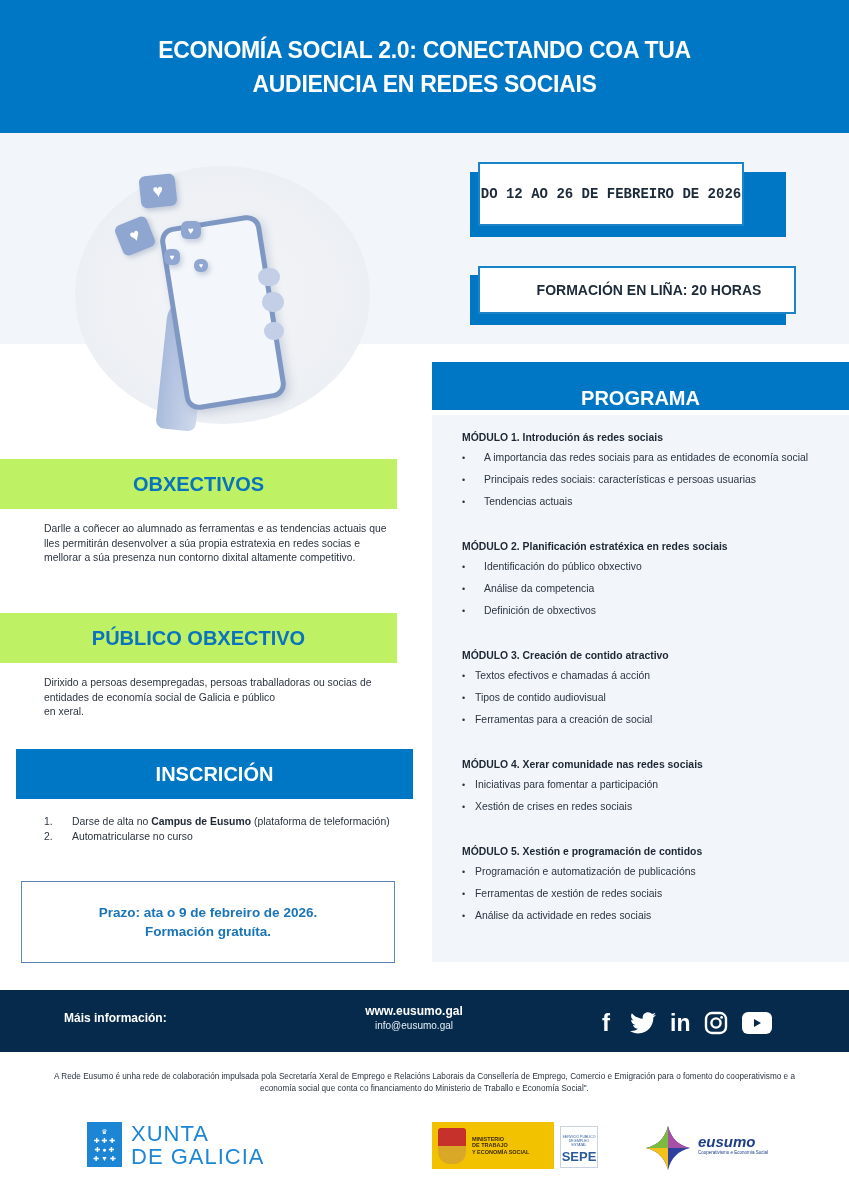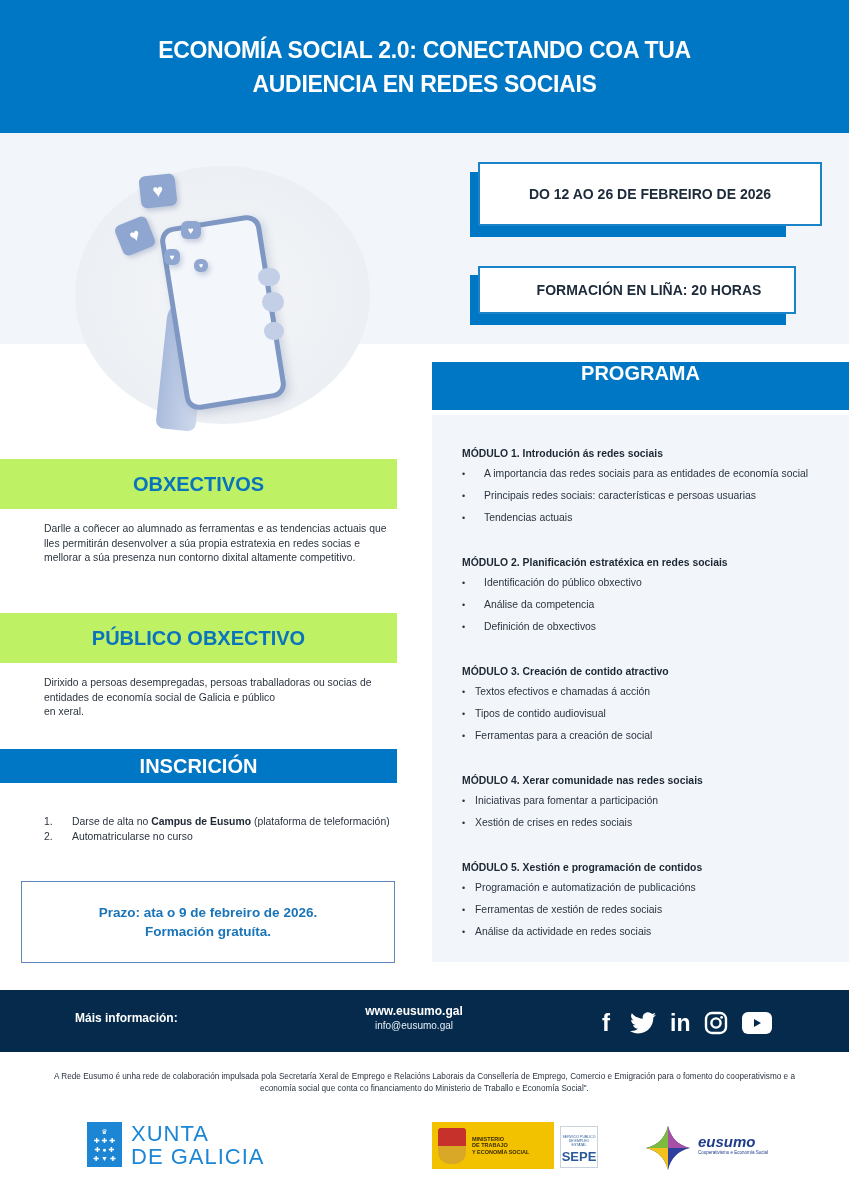--- a/index.html
+++ b/index.html
@@ -21,43 +21,43 @@
   .hand { left: 162px; top: 300px; width: 40px; height: 130px; background: linear-gradient(90deg, #a9bbdc, #cfd9ec); border-radius: 20px 20px 8px 8px; transform: rotate(6deg); }
   .finger { background: #c2cfe6; border-radius: 10px; }
   .heart-bubble { background: #8ea6d0; border-radius: 6px; display: flex; align-items: center; justify-content: center; color: #ffffff; box-shadow: 2px 3px 5px rgba(90,110,150,0.3); }
 
   
   .info-box-shadow { background: #0077c4; }
   .info-box { background: #ffffff; border: 2px solid #1b84c9; display: flex; align-items: center; justify-content: center; font-weight: bold; font-size: 14px; color: #1c2a3a; }
 
   
   .sec-title-light { left: 0; width: 397px; height: 50px; background: #bef264; display: flex; align-items: center; justify-content: center; color: #0a73bd; font-weight: bold; font-size: 20px; }
-  .sec-title-dark { left: 0; width: 397px; height: 34px; background: #0077c4; display: flex; align-items: center; justify-content: center; color: #ffffff; font-weight: bold; font-size: 20px; }
+  .sec-title-dark { left: 16px; width: 397px; height: 50px; background: #0077c4; display: flex; align-items: center; justify-content: center; color: #ffffff; font-weight: bold; font-size: 20px; }
   .para { left: 44px; width: 352px; font-size: 10.4px; line-height: 14.5px; color: #2b3440; }
 
   .steps { left: 44px; top: 815px; width: 350px; font-size: 10.4px; line-height: 14.5px; color: #2b3440; }
   .step { display: flex; }
   .step .num { width: 28px; flex: none; }
   .step b { font-weight: bold; color: #1d2733; }
 
   .deadline { left: 21px; top: 881px; width: 374px; height: 82px; border: 1.5px solid #5e87b8; display: flex; flex-direction: column; align-items: center; justify-content: center; color: #1a74b8; font-weight: bold; font-size: 13.5px; line-height: 19px; }
 
   
-  .prog-head { left: 432px; top: 362px; width: 417px; height: 48px; background: #0077c4; color: #ffffff; font-weight: bold; font-size: 20px; display: flex; align-items: flex-start; justify-content: center; }
+  .prog-head { left: 432px; top: 362px; width: 417px; height: 48px; background: #0077c4; color: #ffffff; font-weight: bold; font-size: 20px; display: flex; align-items: flex-end; justify-content: center; }
   .prog-body { left: 432px; top: 415px; width: 417px; height: 547px; background: #f2f6fa; }
-  .module { position: absolute; left: 30px; width: 385px; margin-top: 16px; }
+  .module { position: absolute; left: 30px; width: 385px; }
   .module-title { font-weight: bold; font-size: 10.4px; color: #1d2733; height: 18px; line-height: 18px; }
   .module-item { font-size: 10.4px; color: #2b3440; height: 22px; line-height: 22px; display: flex; }
   .module-item .dot { width: 22px; flex: none; font-size: 9px; }
   .module.wide .module-item .dot { width: 22px; }
   .module.narrow .module-item .dot { width: 13px; }
 
   
   .footer { left: 0; top: 990px; width: 849px; height: 62px; background: #052a4c; }
-  .more-info { left: 75px; top: 1011px; color: #ffffff; font-weight: bold; font-size: 12px; }
+  .more-info { left: 64px; top: 1011px; color: #ffffff; font-weight: bold; font-size: 12px; }
   .web { left: 340px; top: 1004px; width: 148px; text-align: center; color: #ffffff; font-weight: bold; font-size: 12px; }
   .mail { left: 340px; top: 1020px; width: 148px; text-align: center; color: #e6eef6; font-size: 10px; }
   .social { left: 596px; top: 1009px; display: flex; align-items: center; gap: 14px; }
   .social span { display: flex; align-items: center; justify-content: center; color: #ffffff; }
 
   .legal { left: 40px; top: 1071px; width: 769px; text-align: center; font-size: 8.2px; line-height: 12px; color: #2b3440; }
 
   
   .xunta-mark { left: 87px; top: 1122px; width: 35px; height: 45px; background: #1c86d4; display: flex; flex-direction: column; align-items: center; justify-content: center; color: #ffffff; font-size: 7px; line-height: 9px; }
   .xunta-text { left: 131px; top: 1122px; color: #1c86d4; font-size: 22px; line-height: 23px; letter-spacing: 1px; }
@@ -96,21 +96,21 @@
     <span>♥</span>
   </div>
 <div class="abs heart-bubble" style="left:164px;top:249px;width:16px;height:16px;font-size:8px;">
     <span>♥</span>
   </div>
 <div class="abs heart-bubble" style="left:194px;top:259px;width:14px;height:13px;font-size:7px;">
     <span>♥</span>
   </div>
 
 <div class="abs info-box-shadow" style="left:470px;top:172px;width:316px;height:65px;"></div>
-<div class="abs info-box" style="left:478px;top:162px;width:344px;height:64px;">
+<div class="abs info-box" style="left:478px;top:162px;width:266px;height:64px;font-family:Liberation Mono, monospace;">
   <span>DO 12 AO 26 DE FEBREIRO DE 2026</span>
 </div>
 <div class="abs info-box-shadow" style="left:470px;top:275px;width:316px;height:50px;"></div>
 <div class="abs info-box" style="left:478px;top:266px;width:318px;height:48px;padding-left:24px;">
   <span>FORMACIÓN EN LIÑA: 20 HORAS</span>
 </div>
 
 <div class="abs sec-title-light" style="top:459px;">
   <span>OBXECTIVOS</span>
 </div>

